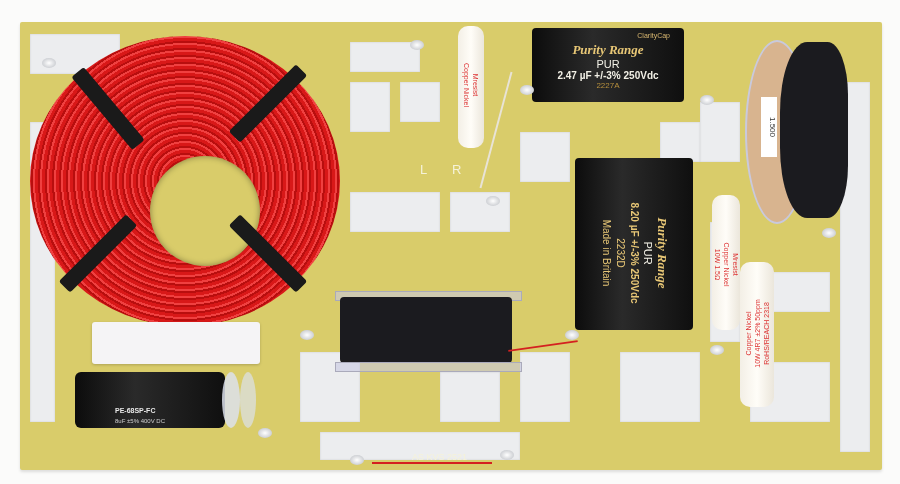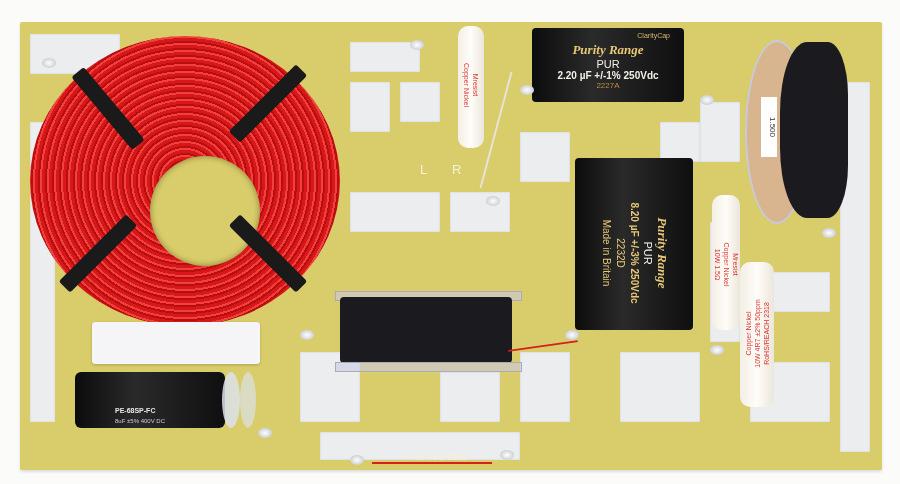--- a/index.html
+++ b/index.html
@@ -57,21 +57,21 @@
     <div class="tie" style="left:70px;top:25px;transform:rotate(-40deg);"></div>
     <div class="tie" style="left:230px;top:20px;transform:rotate(45deg);"></div>
     <div class="tie" style="left:60px;top:170px;transform:rotate(45deg);"></div>
     <div class="tie" style="left:230px;top:170px;transform:rotate(-45deg);"></div>
   </div>
 
   <div class="cap-black" style="left:532px;top:28px;width:152px;height:74px;">
     <div style="font-size:7px;text-align:right;padding:4px 14px 0 0;color:#d9b770;">ClarityCap</div>
     <div style="font-family:'Liberation Serif',serif;font-style:italic;font-weight:bold;font-size:13px;margin-top:3px;">Purity Range</div>
     <div style="font-size:11px;color:#f2f0e6;">PUR</div>
-    <div style="font-size:10px;font-weight:bold;color:#f2f0e6;">2.20 µF +/-1% 250Vdc</div>
+    <div style="font-size:10px;font-weight:bold;color:#f2f0e6;">2.47 µF +/-3% 250Vdc</div>
     <div style="font-size:8px;color:#b68f3d;">2227A</div>
   </div>
 
   <div class="cap-black" style="left:575px;top:158px;width:118px;height:172px;">
     <div style="position:absolute;left:-28px;top:60px;width:174px;transform:rotate(90deg);line-height:14px;">
       <div style="font-family:'Liberation Serif',serif;font-style:italic;font-weight:bold;font-size:13px;">Purity Range</div>
       <div style="font-size:11px;color:#f2f0e6;">PUR</div>
       <div style="font-size:10px;font-weight:bold;">8.20 µF +/-3% 250Vdc</div>
       <div style="font-size:10px;">2232D</div>
       <div style="font-size:10px;">Made in Britain</div>

